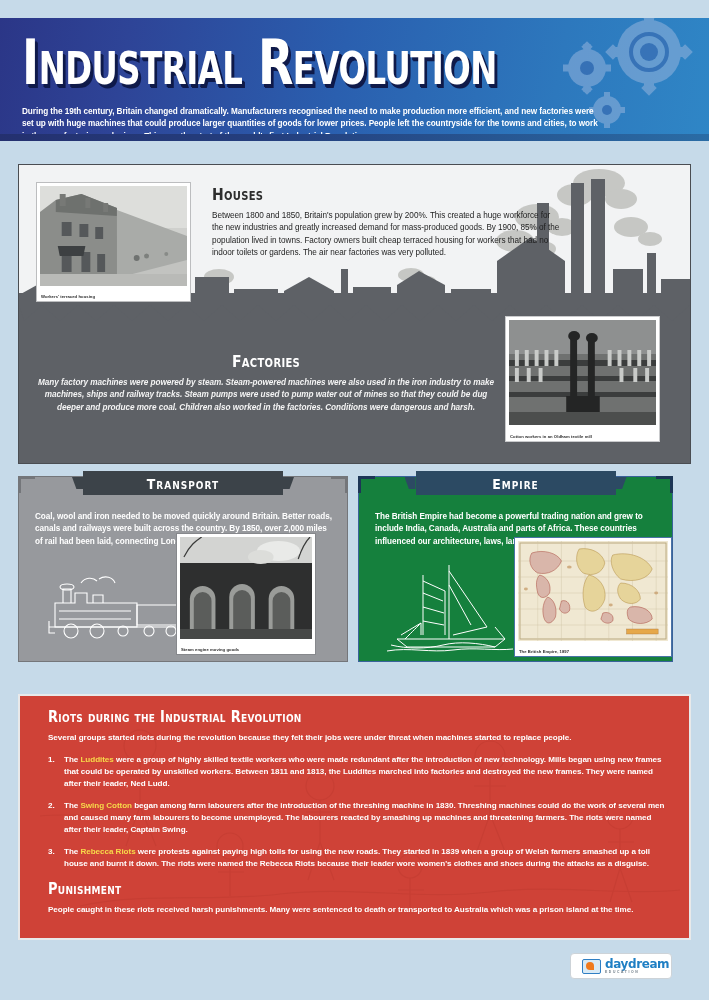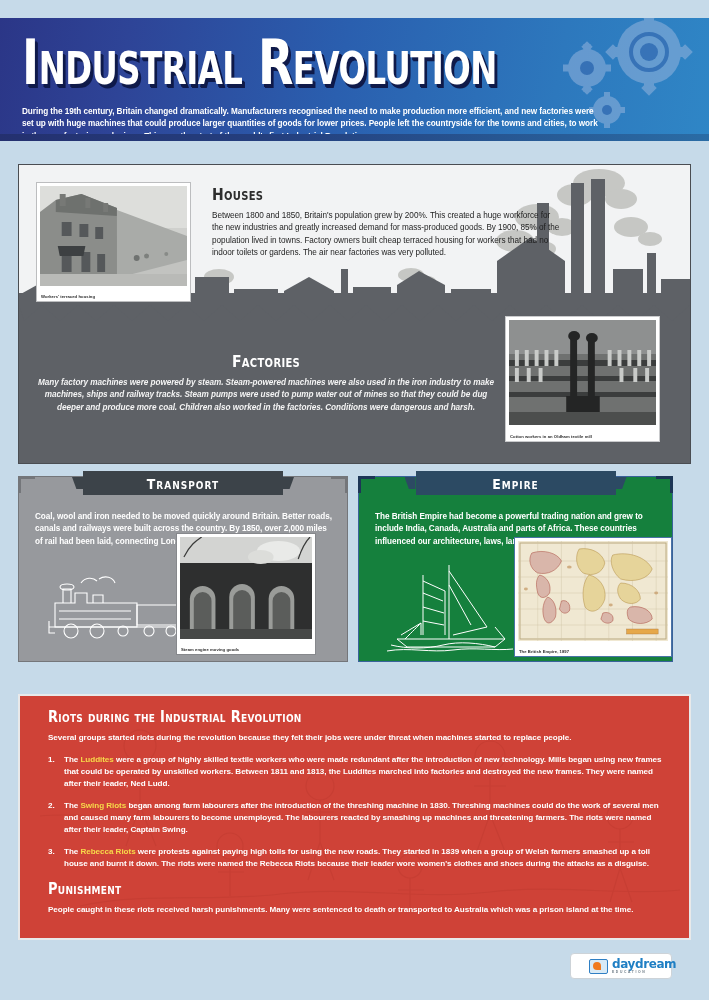--- a/index.html
+++ b/index.html
@@ -185,21 +185,21 @@
   }
   .pun-body{
     font-size:8.1px;line-height:12px;color:#ffffff;font-weight:bold;
     letter-spacing:-0.05px;
   }
 
   
   .logo{
     position:absolute;left:570px;top:953px;width:102px;height:26px;
     background:#ffffff;border:1px solid #cdd3d8;border-radius:4px;
-    display:flex;align-items:center;padding-left:18px;box-sizing:border-box;
+    display:flex;align-items:center;padding-left:11px;box-sizing:border-box;
   }
   .logo-mark{
     width:17px;height:13px;background:#d8eaf6;border:1px solid #2f7fc4;
     border-radius:2px;margin-right:4px;position:relative;flex:none;
   }
   .logo-mark:after{
     content:"";position:absolute;left:3px;top:2px;width:8px;height:8px;
     border-radius:50% 50% 0 50%;background:#f07a1e;
   }
   .logo-word{
@@ -540,21 +540,21 @@
           <path d="M390 182 L390 216 M378 194 L404 194"></path>
         <path d="M60 210 C120 196 200 206 260 198 C330 190 400 204 470 196 C540 188 600 200 660 194"></path>
         <path d="M20 120 C60 116 90 124 130 120"></path>
       </g>
     </svg>
     <div class="riots-inner">
       <div class="h-riot">Riots during the Industrial Revolution</div>
       <div class="riot-lede">Several groups started riots during the revolution because they felt their jobs were under threat when machines started to replace people.</div>
       <ol class="riot-list">
         <li><span>The </span><span class="hl">Luddites</span><span> were a group of highly skilled textile workers who were made redundant after the introduction of new technology. Mills began using new frames that could be operated by unskilled workers. Between 1811 and 1813, the Luddites marched into factories and destroyed the new frames. They were named after their leader, Ned Ludd.</span></li>
-        <li><span>The </span><span class="hl">Swing Riots</span><span> began among farm labourers after the introduction of the threshing machine in 1830. Threshing machines could do the work of several men and caused many farm labourers to become unemployed. The labourers reacted by smashing up machines and threatening farmers. The riots were named after their leader, Captain Swing.</span></li>
+        <li><span>The </span><span class="hl">Swing Cotton</span><span> began among farm labourers after the introduction of the threshing machine in 1830. Threshing machines could do the work of several men and caused many farm labourers to become unemployed. The labourers reacted by smashing up machines and threatening farmers. The riots were named after their leader, Captain Swing.</span></li>
         <li><span>The </span><span class="hl">Rebecca Riots</span><span> were protests against paying high tolls for using the new roads. They started in 1839 when a group of Welsh farmers smashed up a toll house and burnt it down. The riots were named the Rebecca Riots because their leader wore women's clothes and shoes during the attacks as a disguise.</span></li>
       </ol>
       <div class="h-pun">Punishment</div>
       <div class="pun-body">People caught in these riots received harsh punishments. Many were sentenced to death or transported to Australia which was a prison island at the time.</div>
     </div>
   </div>
 
   <div class="logo">
     <div class="logo-mark"></div>
     <div>

